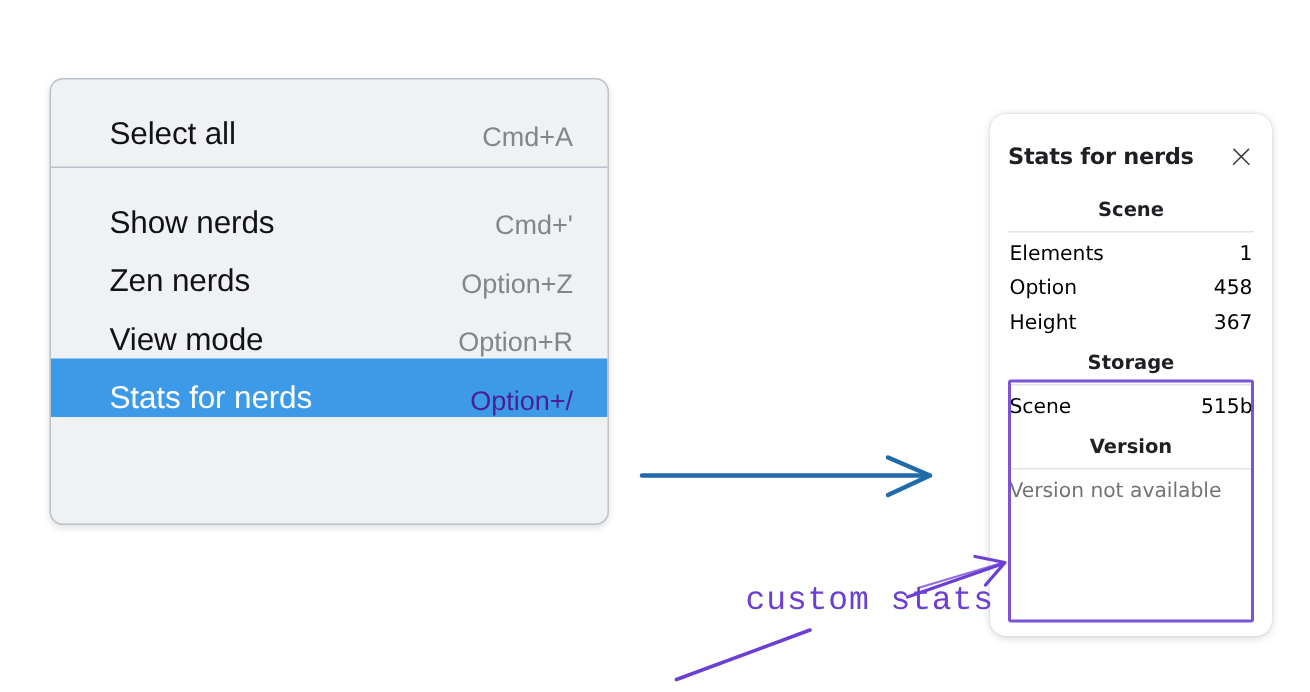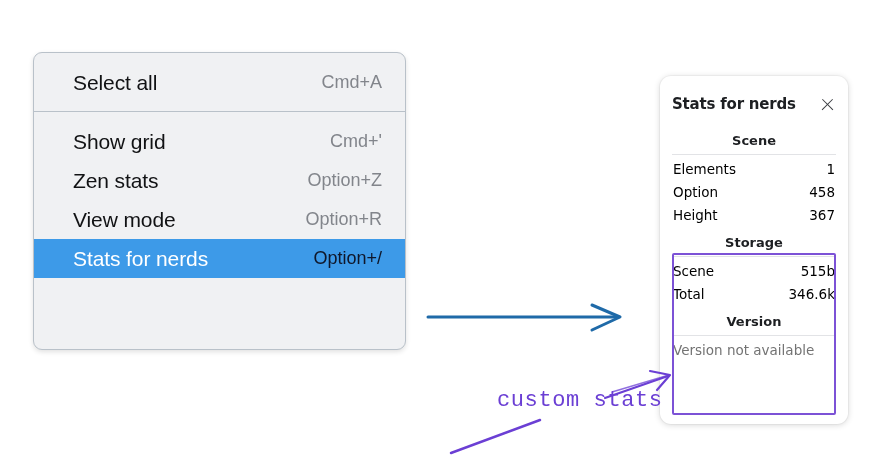--- a/index.html
+++ b/index.html
@@ -33,21 +33,21 @@
   .menu-group { padding: 4px 0; }
   .menu-group.group-top { padding-top: 10px; padding-bottom: 9px; }
   .menu-group.group-bottom { padding-top: 10px; padding-bottom: 0px; }
   .menu-sep {
     height: 1px;
     background: #b9c1c9;
     margin: 0;
   }
   .menu-item {
     display: flex;
-    align-items: center;
+    align-items: flex-end;
     justify-content: space-between;
     height: 39px;
     padding: 0 23px 0 39px;
     box-sizing: border-box;
     cursor: default;
   }
   .menu-item .label {
     font-size: 21px;
     color: #111214;
     letter-spacing: -0.1px;
@@ -55,21 +55,21 @@
   }
   .menu-item .shortcut {
     font-size: 18px;
     color: #82858b;
     white-space: nowrap;
   }
   .menu-item.selected {
     background: #3d9ae8;
   }
   .menu-item.selected .label { color: #ffffff; }
-  .menu-item.selected .shortcut { color: #0f172a; }
+  .menu-item.selected .shortcut { color: #4c1d95; }
   .menu-tail { height: 18px; }
 
   
   #stats-panel {
     position: absolute;
     left: 660px;
     top: 76px;
     width: 188px;
     height: 348px;
     background: #ffffff;
@@ -181,25 +181,25 @@
     <div class="menu-item">
       <span class="label">Select all</span>
       <span class="shortcut">Cmd+A</span>
     </div>
   </div>
 
   <div class="menu-sep"></div>
 
   <div class="menu-group group-bottom">
     <div class="menu-item">
-      <span class="label">Show grid</span>
+      <span class="label">Show nerds</span>
       <span class="shortcut">Cmd+'</span>
     </div>
     <div class="menu-item">
-      <span class="label">Zen stats</span>
+      <span class="label">Zen nerds</span>
       <span class="shortcut">Option+Z</span>
     </div>
     <div class="menu-item">
       <span class="label">View mode</span>
       <span class="shortcut">Option+R</span>
     </div>
     <div class="menu-item selected">
       <span class="label">Stats for nerds</span>
       <span class="shortcut">Option+/</span>
     </div>
@@ -231,24 +231,20 @@
       <span class="v">367</span>
     </div>
   </div>
 
   <div class="section">
     <div class="section-title">Storage</div>
     <div class="section-rule"></div>
     <div class="stat-row">
       <span class="k">Scene</span>
       <span class="v">515b</span>
-    </div>
-    <div class="stat-row">
-      <span class="k">Total</span>
-      <span class="v">346.6k</span>
     </div>
   </div>
 
   <div class="section">
     <div class="section-title">Version</div>
     <div class="section-rule"></div>
     <div class="single-row">Version not available</div>
   </div>
 
 </div>

